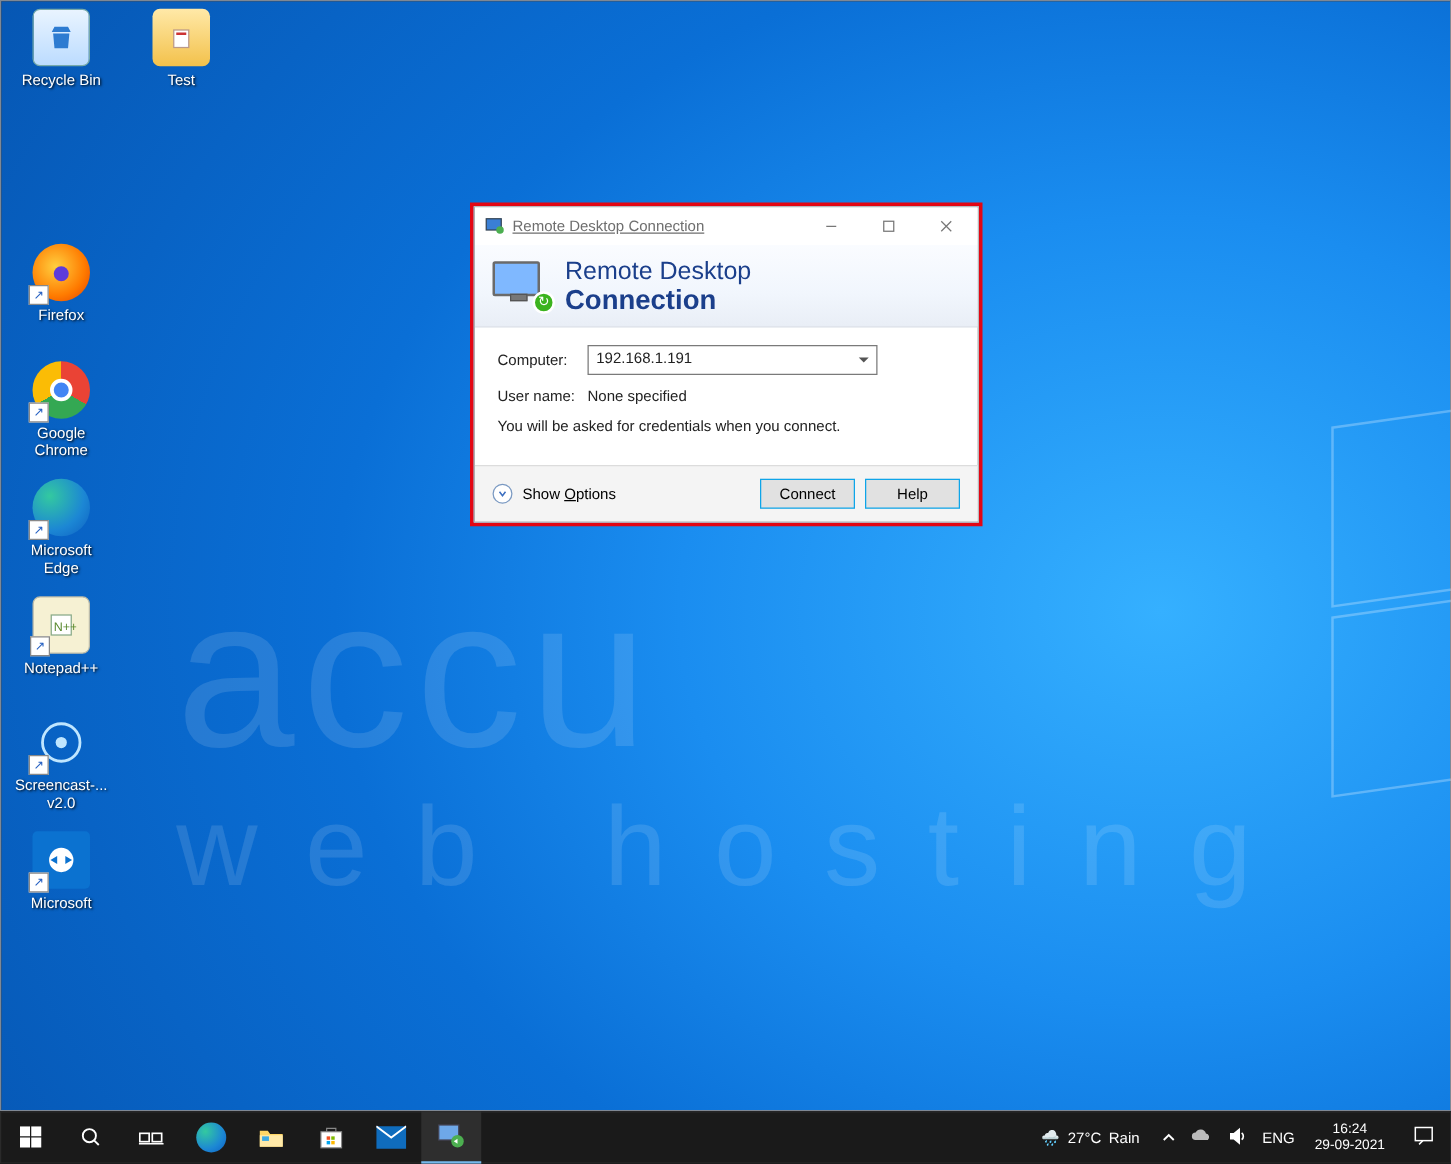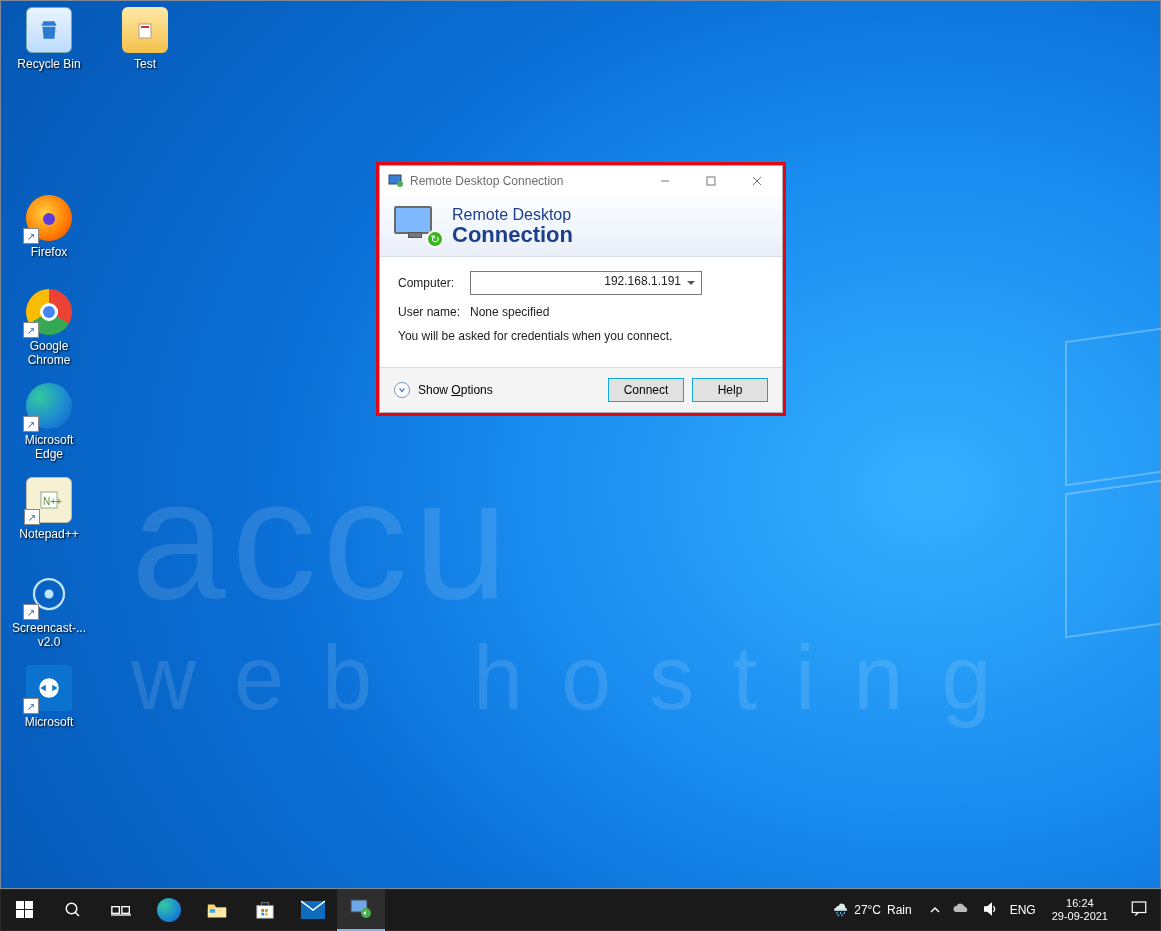--- a/index.html
+++ b/index.html
@@ -9,51 +9,51 @@
     .desktop {
       position: absolute; inset: 0 0 42px 0;
       background: radial-gradient(1100px 900px at 80% 55%, #35b0ff 0%, #1a8df0 35%, #0a6fd6 60%, #0657b4 100%);
       border: 1px solid #7f8894;
     }
     .win-logo { position: absolute; right: 95px; top: 330px; opacity: .35; }
     .win-logo .sq { position: absolute; width: 145px; height: 145px; border: 2px solid #cfe9ff; transform: skewY(-8deg); }
     .q1{left:0;top:0}.q3{left:0;top:152px}
 
     
-    .wm { position:absolute;left:130px;top:440px;color:rgba(255,255,255,.12);font-weight:400;letter-spacing:6px; }
+    .wm { position:absolute;left:140px;top:440px;color:rgba(255,255,255,.12);font-weight:400;letter-spacing:6px; }
     .w1{font-size:170px}.w2{font-size:90px;margin-top:-10px;letter-spacing:38px}
 
     
     .icons { position: absolute; left: 8px; top: 6px; display: grid; grid-template-columns: 80px 80px; grid-auto-rows: 94px; column-gap: 16px; }
     .icon { display: flex; flex-direction: column; align-items: center; text-align: center; width: 80px; cursor: default; }
     .icon .glyph { width: 46px; height: 46px; border-radius: 6px; display:flex; align-items:center; justify-content:center; color:#fff; font-size:22px; margin-bottom:4px; }
     .icon span.lbl { color:#fff; font-size:12px; text-shadow:1px 1px 2px #000; line-height:14px; }
     .shortcut { position:relative; }
     .shortcut::after { content:"↗"; position:absolute; left:-3px; bottom:-3px; background:#fff; color:#2560c2; font-size:10px; width:14px; height:14px; display:flex; align-items:center; justify-content:center; border:1px solid #888; }
 
     
     .dialog-wrap { position:absolute; left:375px; top:161px; width:410px; border:3px solid #e30613; }
     .dialog { background:#fff; border:1px solid #b0b0b0; }
-    .titlebar { height:30px; display:flex; align-items:center; padding:0 2px 0 8px; background:#fff; color:#6e6e6e; font-size:12px; }
+    .titlebar { height:30px; display:flex; align-items:center; padding:0 2px 0 8px; background:#fff; color:#6e6e6e; font-size:12px;text-decoration:underline; }
     .titlebar .ico { width:16px; height:16px; margin-right:6px; display:inline-flex; }
     .titlebar .spacer { flex:1; }
     .winbtn { width:46px; height:30px; display:flex; align-items:center; justify-content:center; color:#777; }
 
     .banner { background: linear-gradient(#fafcff 0%, #f1f6fd 60%, #e9eef6 100%); border-bottom:1px solid #d7dde6; padding:10px 14px; display:flex; align-items:center; gap:12px; }
     .banner-icon { width:46px; height:40px; position:relative; }
     .banner-icon .mon { width:38px; height:28px; background:#7fb8ff; border:2px solid #6a6a6a; border-radius:2px; position:absolute; top:0; left:0; }
     .banner-icon .mon::after{content:"";position:absolute;left:12px;bottom:-6px;width:12px;height:4px;background:#777;border:1px solid #555;}
     .banner-icon .badge { position:absolute;right:-4px;bottom:-2px;width:18px;height:18px;border-radius:50%;background:#3bb31e;border:2px solid #fff;display:flex;align-items:center;justify-content:center;color:#fff;font-size:11px;}
-    .banner-text .l1 { color:#1b3f8b; font-size:16px; }
+    .banner-text .l1 { color:#1b3f8b; font-size:20px; }
     .banner-text .l2 { color:#1b3f8b; font-size:22px; font-weight:700; line-height:22px; }
 
     .form { padding:14px 18px 6px 18px; font-size:12px; color:#222; }
     .row { display:flex; align-items:center; margin-bottom:10px; }
     .row .label { width:72px; }
-    .combo { width:232px; height:24px; border:1px solid #7a7a7a; padding:2px 20px 2px 6px; font-size:12px; position:relative; background:#fff;text-align:right; }
+    .combo { width:232px; height:24px; border:1px solid #7a7a7a; padding:2px 20px 2px 6px; font-size:12px; position:relative; background:#fff; }
     .combo::after{content:"";position:absolute;right:6px;top:9px;border:4px solid transparent;border-top-color:#555;}
     .note { margin-top:4px; margin-bottom:18px; }
 
     .footer { border-top:1px solid #dcdcdc; background:#f4f4f4; padding:10px 14px; display:flex; align-items:center; gap:8px; }
     .expander { width:16px;height:16px;border:1px solid #7a99c2;border-radius:50%;display:flex;align-items:center;justify-content:center;background:#fff; }
     .expander svg{width:8px;height:8px;}
     .show-opt { font-size:12px; }
     .show-opt u{text-decoration:underline;}
     .footer .sp { flex:1; }
     .btn { width:76px; height:24px; background:#e1e1e1; border:1px solid #0ea5e9; font-size:12px; display:flex;align-items:center;justify-content:center; }

